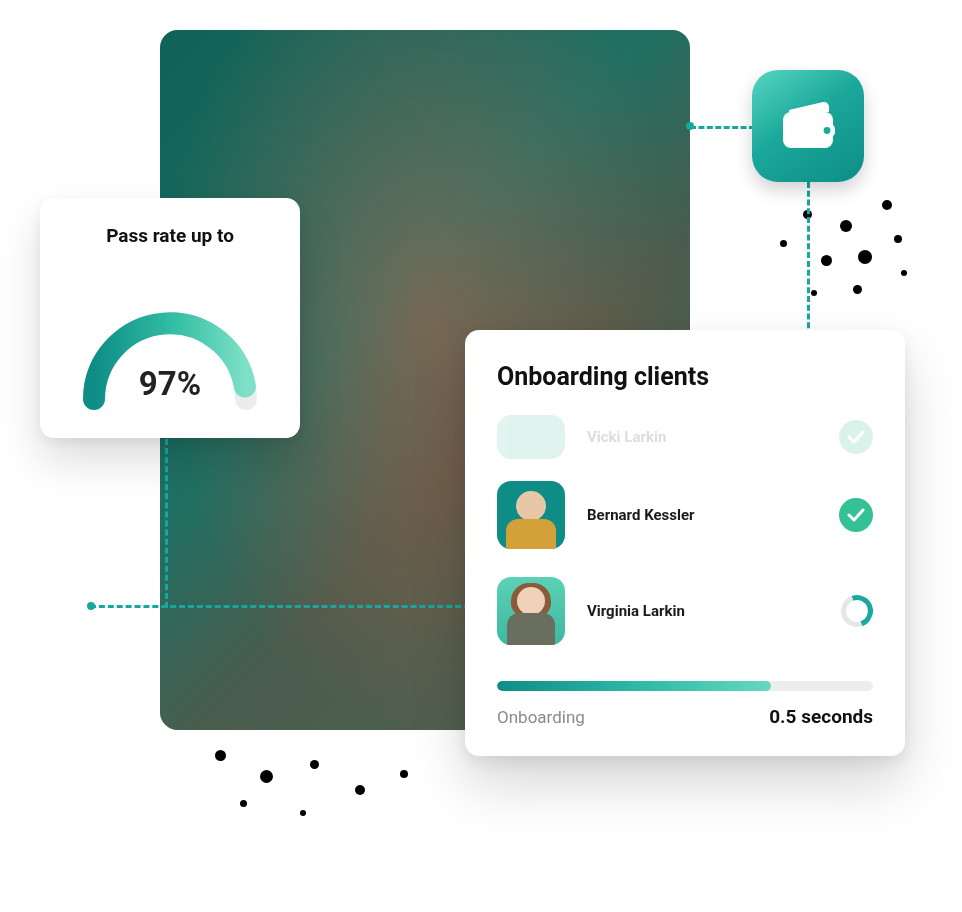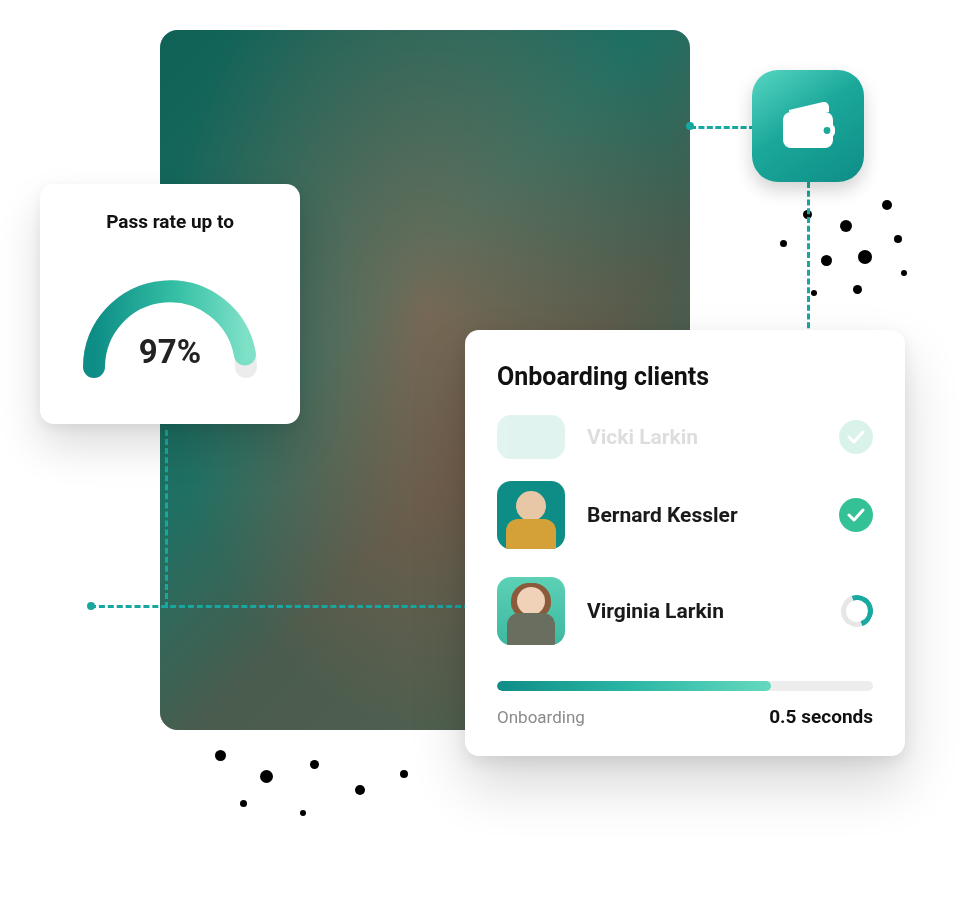--- a/index.html
+++ b/index.html
@@ -48,30 +48,31 @@
     display: flex;
     align-items: center;
     justify-content: center;
     box-shadow: 0 8px 18px rgba(0,0,0,0.18);
   }
 
   
   .passrate-card {
     position: absolute;
     left: 40px;
-    top: 184px;
+    top: 198px;
     width: 260px;
     height: 240px;
     background: #fff;
     border-radius: 14px;
     box-shadow: 0 22px 44px rgba(0,0,0,0.14), 0 4px 12px rgba(0,0,0,0.06);
     padding: 26px 22px 20px;
     display: flex;
     flex-direction: column;
     align-items: center;
+    gap: 18px;
   }
   .passrate-title {
     font-size: 19px;
     font-weight: 700;
     color: #111;
     text-align: center;
   }
   .gauge-wrap {
     margin-top: 26px;
     position: relative;
@@ -132,21 +133,21 @@
     position:absolute; border-radius:50%;
     background:#e7c7a6;
   }
   .avatar.a2 .head { width:30px;height:30px; left:19px; top:10px; }
   .avatar.a2 .body { position:absolute; left:9px; top:38px; width:50px; height:34px; background:#d4a038; border-radius:12px 12px 0 0;}
   .avatar.a3 .head { width:28px;height:28px; left:20px; top:10px; background:#f0d2b8;}
   .avatar.a3 .body { position:absolute; left:10px; top:36px; width:48px; height:34px; background:#6a6e5e; border-radius:12px 12px 0 0;}
   .avatar.a3 .hair { position:absolute; left:14px; top:6px; width:40px; height:34px; background:#8a5a3a; border-radius:18px 18px 14px 14px;}
   .client-name {
     flex: 1;
-    font-size: 21px;
+    font-size: 15px;
     font-weight: 700;
     color: #1a1a1a;
   }
   .client-row.faded .client-name { color:#4a4a4a; }
   .status-check {
     width: 34px;
     height: 34px;
     border-radius: 50%;
     background: #34c196;
     display: flex;

